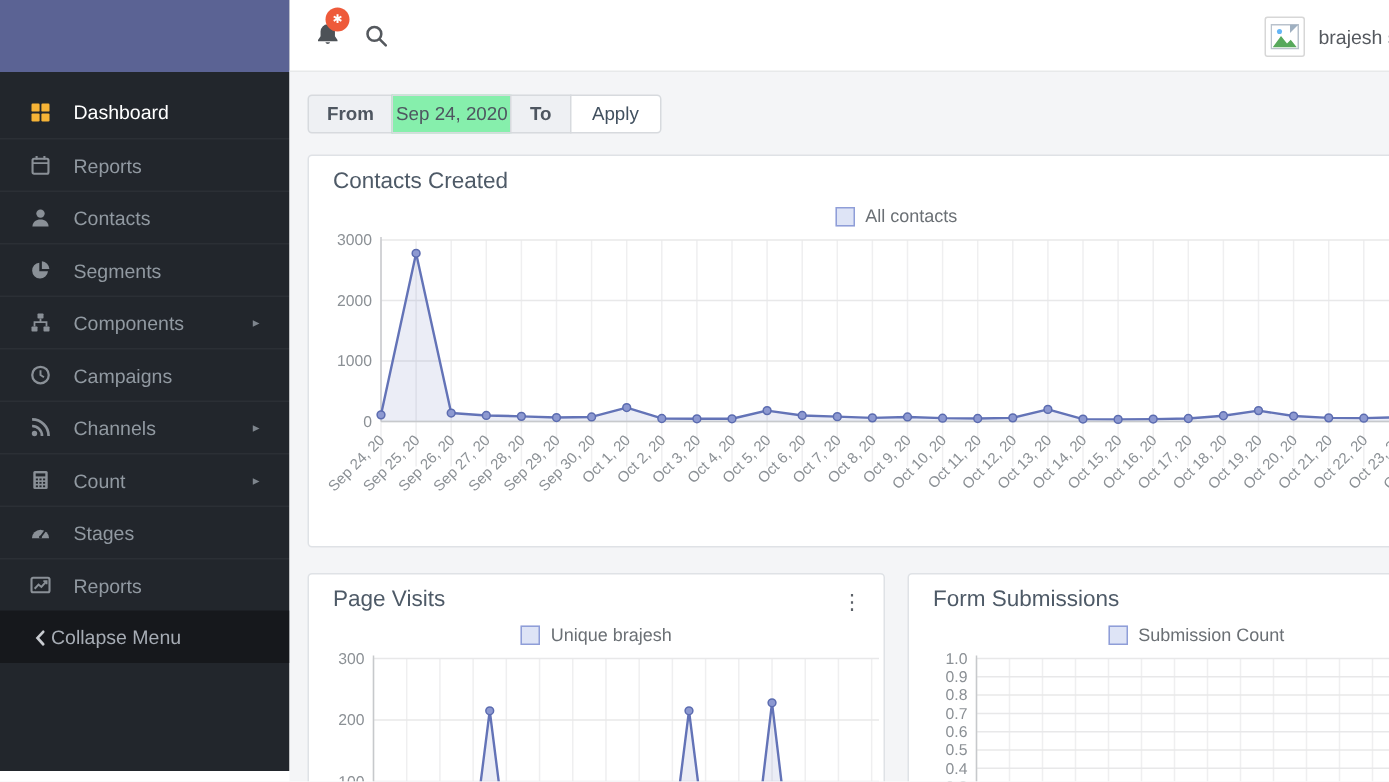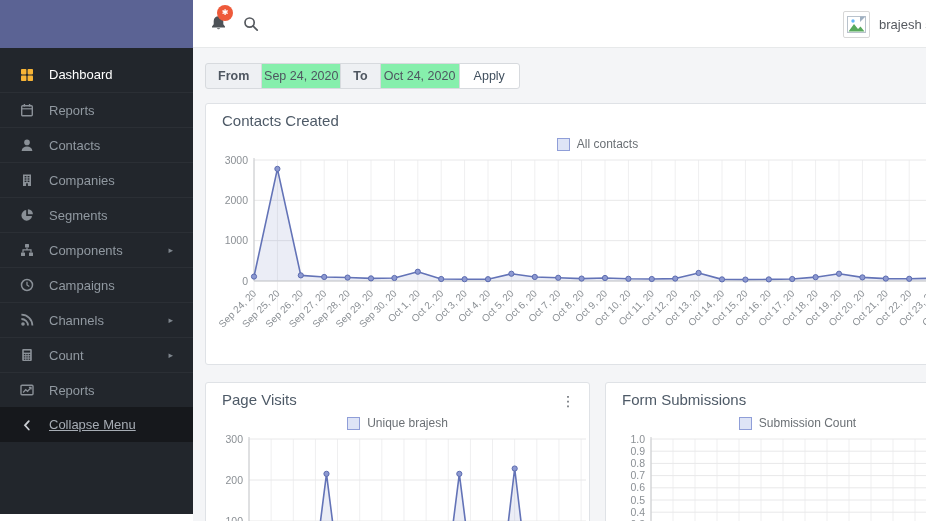--- a/index.html
+++ b/index.html
@@ -13,21 +13,21 @@
          border-top:1px solid rgba(255,255,255,0.045);box-sizing:border-box;color:#8a9097;}
   .mitem:first-child{border-top:none;text-align:center;}
   .mitem .mlabel{font-size:13px;color:#9199a1;margin-left:15px;}
   .mitem.active .mlabel{color:#ffffff;}
   .mitem.active{color:#f6b336;}
   .mi{width:15px;height:15px;display:inline-flex;align-items:center;justify-content:center;}
   .mi svg{display:block;}
   .caret{margin-left:auto;margin-right:20px;font-size:9px;color:#7e858d;}
   .collapse-row{height:35px;background:#16181c;display:flex;align-items:center;padding-left:19px;
                 box-sizing:border-box;cursor:pointer;}
-  .collapse-row .mlabel{font-size:13px;color:#a6acb4;margin-left:15px;text-decoration:underline;}
+  .collapse-row .mlabel{font-size:13px;color:#a6acb4;}
   
   .header{position:absolute;left:193px;top:0;width:733px;height:48px;background:#fff;
           border-bottom:1px solid #e7e9ea;box-sizing:border-box;}
   .hicon{position:absolute;top:13px;background:none;border:none;padding:0;cursor:pointer;}
   .hicon.bell{left:16px;}
   .hicon.search{left:50px;top:16px;}
   .badge{position:absolute;left:8px;top:-8px;width:16px;height:16px;border-radius:50%;
          background:#ee5a3a;color:#fff;font-size:8px;line-height:16px;text-align:center;}
   .user{position:absolute;left:650px;top:0;height:48px;display:flex;align-items:center;cursor:pointer;}
   .avatar{width:27px;height:27px;background:#fff;border:1px solid #d7d7d7;border-radius:2px;
@@ -90,37 +90,20 @@
           <span class="mi">
             <svg width="14" height="14" viewBox="0 0 14 14" fill="currentColor">
               <circle cx="7" cy="4.4" r="2.8"></circle>
               <path d="M1.6 13c.2-3 2.4-4.6 5.4-4.6s5.2 1.6 5.4 4.6z"></path>
             </svg>
           </span>
           <span class="mlabel">Contacts</span>
         </div>
         <div class="mitem">
           <span class="mi">
-            <svg width="14" height="14" viewBox="0 0 14 14">
-              <path fill="currentColor" d="M3 1.5h8V13H3z"></path>
-              <g fill="#22262c">
-                <rect x="4.6" y="3" width="1.8" height="1.4"></rect>
-                <rect x="7.6" y="3" width="1.8" height="1.4"></rect>
-                <rect x="4.6" y="5.3" width="1.8" height="1.4"></rect>
-                <rect x="7.6" y="5.3" width="1.8" height="1.4"></rect>
-                <rect x="4.6" y="7.6" width="1.8" height="1.4"></rect>
-                <rect x="7.6" y="7.6" width="1.8" height="1.4"></rect>
-                <rect x="6.1" y="10.3" width="1.8" height="2.7"></rect>
-              </g>
-            </svg>
-          </span>
-          <span class="mlabel">Companies</span>
-        </div>
-        <div class="mitem">
-          <span class="mi">
             <svg width="14" height="14" viewBox="0 0 14 14" fill="currentColor">
               <path d="M6.2 2.1A5.3 5.3 0 1 0 12 7.9L6.2 7.9Z"></path>
               <path d="M7.9 1.2a5.3 5.3 0 0 1 5 5.1H7.9Z"></path>
             </svg>
           </span>
           <span class="mlabel">Segments</span>
         </div>
         <div class="mitem">
           <span class="mi">
             <svg width="14" height="14" viewBox="0 0 14 14">
@@ -168,20 +151,30 @@
                 <rect x="6.3" y="8.3" width="1.4" height="1.2"></rect>
                 <rect x="8.7" y="8.3" width="1.4" height="1.2"></rect>
                 <rect x="3.9" y="10.6" width="1.4" height="1.2"></rect>
                 <rect x="6.3" y="10.6" width="1.4" height="1.2"></rect>
                 <rect x="8.7" y="10.6" width="1.4" height="1.2"></rect>
               </g>
             </svg>
           </span>
           <span class="mlabel">Count</span>
           <span class="caret">▸</span>
+        </div>
+        <div class="mitem">
+          <span class="mi">
+            <svg width="14" height="14" viewBox="0 0 14 14">
+              <path fill="currentColor" d="M1.3 10.8a5.7 5.7 0 1 1 11.4 0z"></path>
+              <path d="M7 10 10.4 5.4" stroke="#22262c" stroke-width="1.2" fill="none"></path>
+              <circle cx="7" cy="10" r="1" fill="#22262c"></circle>
+            </svg>
+          </span>
+          <span class="mlabel">Stages</span>
         </div>
         <div class="mitem">
           <span class="mi">
             <svg width="14" height="14" viewBox="0 0 14 14">
               <rect x="1" y="2.2" width="12" height="9.6" rx="1" fill="none" stroke="currentColor" stroke-width="1.4"></rect>
               <path d="M3.1 9.5 5.7 6.7 7.6 8.3 10.9 4.6" fill="none" stroke="currentColor" stroke-width="1.3"></path>
               <path d="M8.9 4.4h2.1v2.1" fill="none" stroke="currentColor" stroke-width="1.3"></path>
             </svg>
           </span>
           <span class="mlabel">Reports</span>
@@ -227,21 +220,20 @@
       <span class="uname">brajesh si</span>
     </div>
   </header>
 
   <main class="content">
 
     <div class="filterbar">
       <span class="fl first">From</span>
       <input class="fi" type="text" value="Sep 24, 2020" style="">
       <span class="fl">To</span>
-      <input class="fi" type="text" value="Oct 24, 2020" style="">
       <button class="fbtn">Apply</button>
     </div>
 
     <section class="panel p-contacts">
       <div class="ptitle">Contacts Created</div>
       <div class="legend" id="leg0">
           <span class="lbox"></span>
           <span>All contacts</span>
         </div>
       <svg class="chart" id="chart0" width="770" height="186">

